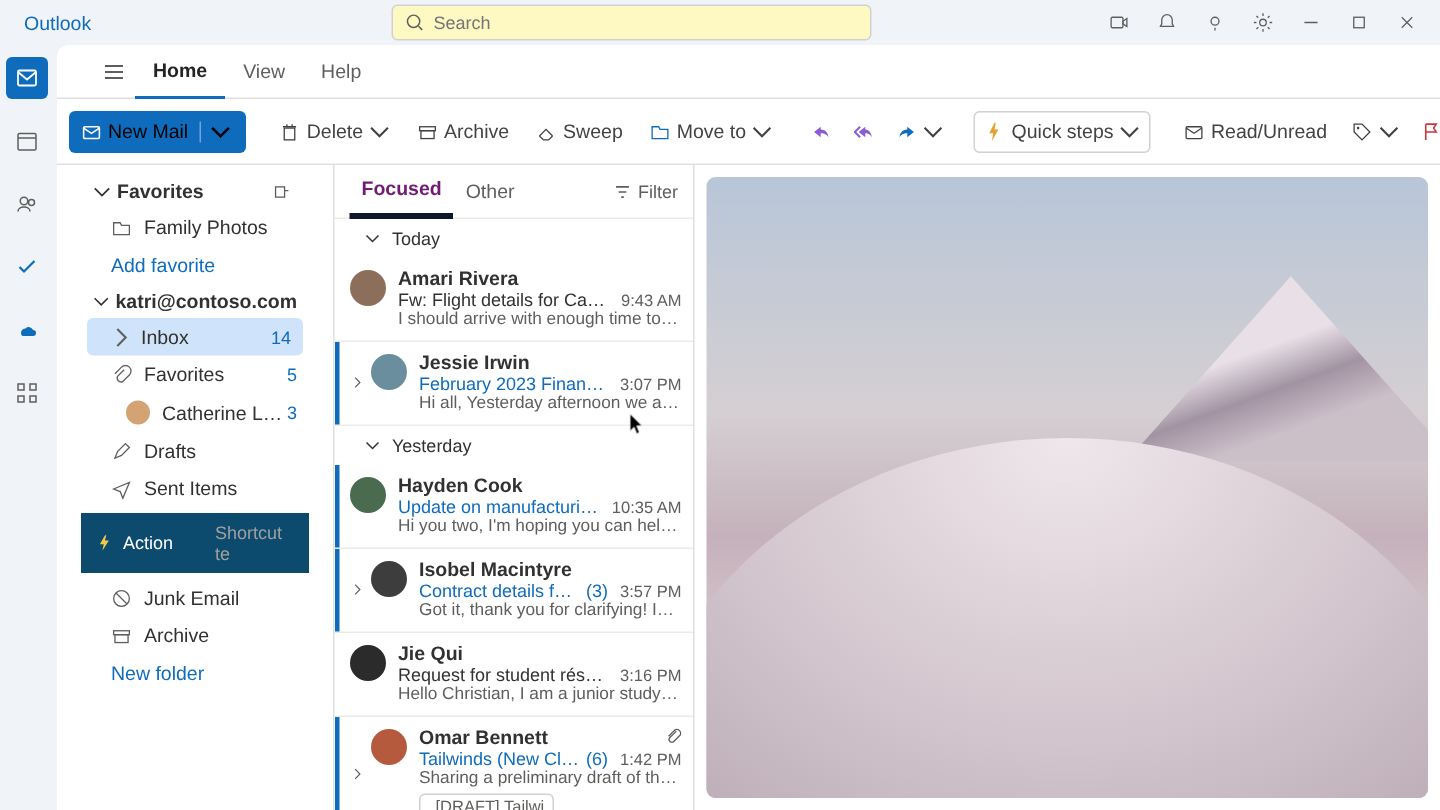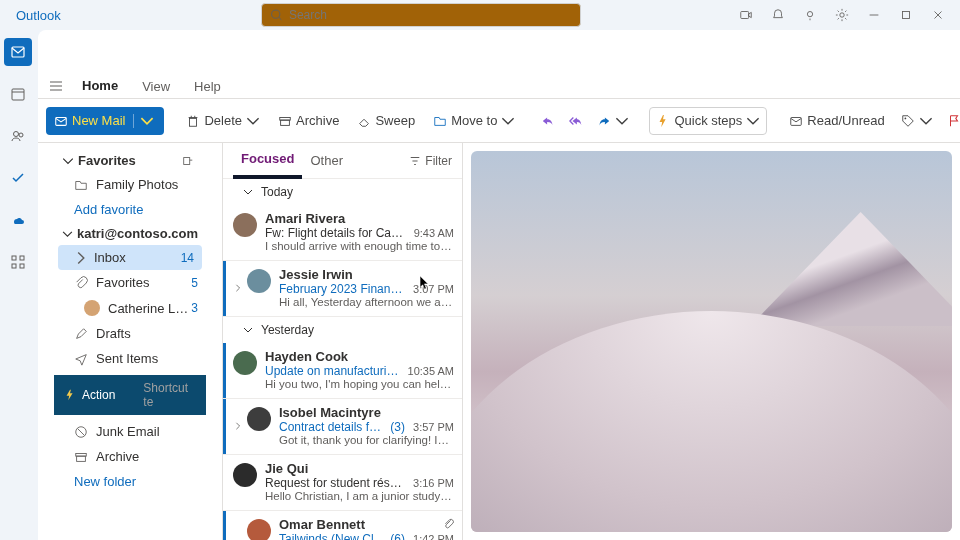--- a/index.html
+++ b/index.html
@@ -1,37 +1,37 @@
 <!DOCTYPE html>
 <html><head>
 <meta charset="utf-8">
 <style>
 * { box-sizing: border-box; margin: 0; padding: 0; font-family: "Segoe UI", -apple-system, sans-serif; }
 body { width: 960px; height: 540px; background: #f0f4f9; overflow: hidden; color: #323130; font-size: 13px; }
 .titlebar { height: 30px; display: flex; align-items: center; background: #f0f4f9; }
 .titlebar .brand { color: #0f6cbd; font-size: 13px; margin-left: 16px; font-weight: 400; }
 .titlebar .search { margin: 0 auto; width: 320px; margin-left: 200px; }
-.titlebar .search-box { height: 24px; background: #a16207; border: 1px solid #d1d1d1; border-radius: 4px; display: flex; align-items: center; padding: 0 8px; }
+.titlebar .search-box { height: 24px; background: #fef9c3; border: 1px solid #d1d1d1; border-radius: 4px; display: flex; align-items: center; padding: 0 8px; }
 .titlebar .search-box svg { width: 14px; height: 14px; color: #605e5c; }
 .titlebar .search-box input { border: none; outline: none; margin-left: 6px; width: 100%; font-size: 12px; background: transparent; }
 .titlebar .win-ctrls { margin-left: auto; display: flex; align-items: center; gap: 4px; padding-right: 8px; }
 .titlebar .win-ctrls .ico { width: 28px; height: 28px; display: flex; align-items: center; justify-content: center; color: #605e5c; }
 .titlebar .win-ctrls .ico svg { width: 14px; height: 14px; }
 .shell { display: flex; height: 510px; }
 .rail { width: 36px; background: #f0f4f9; display: flex; flex-direction: column; align-items: center; padding-top: 8px; gap: 14px; }
 .rail .r { width: 28px; height: 28px; display: flex; align-items: center; justify-content: center; border-radius: 4px; color: #605e5c; }
 .rail .r.sel { background: #0f6cbd; color: #fff; }
 .rail .r svg { width: 16px; height: 16px; }
 .main { flex: 1; background: #fff; border-radius: 8px 0 0 0; margin-top: 0; margin-left: 2px; display: flex; flex-direction: column; overflow: hidden; }
-.tabs { height: 25px; display: flex; align-items: center; border-bottom: 1px solid #e1dfdd; padding: 0 4px; background: #fff; margin-top: 44px; }
+.tabs { height: 36px; display: flex; align-items: center; border-bottom: 1px solid #e1dfdd; padding: 0 24px; background: #fff; }
 .tabs .ham { width: 28px; display: flex; justify-content: center; color: #605e5c; }
 .tabs .tab { padding: 0 12px; height: 36px; display: flex; align-items: center; font-size: 13px; cursor: pointer; color: #605e5c; }
 .tabs .tab.active { color: #242424; border-bottom: 2px solid #0f6cbd; font-weight: 600; }
 .ribbon { height: 44px; display: flex; align-items: center; border-bottom: 1px solid #e1dfdd; padding: 0 8px; gap: 6px; overflow: hidden; background: #fff; white-space: nowrap; }
-.new-mail { background: #0f6cbd; color: #fde047; border-radius: 4px; height: 28px; display: flex; align-items: center; padding: 0 4px 0 8px; font-size: 13px; gap: 4px; }
+.new-mail { background: #0f6cbd; color: #000000; border-radius: 4px; height: 28px; display: flex; align-items: center; padding: 0 4px 0 8px; font-size: 13px; gap: 4px; }
 .new-mail .split { border-left: 1px solid rgba(255,255,255,.4); padding: 0 6px; margin-left: 4px; }
 .rbtn { display: flex; align-items: center; gap: 4px; padding: 0 6px; height: 28px; border-radius: 4px; color: #424242; font-size: 13px; cursor: pointer; }
 .rbtn svg, .ribbon svg { width: 14px; height: 14px; }
 .rbtn.ico-only { padding: 0 4px; }
 .vdiv { width: 1px; height: 22px; background: #e1dfdd; margin: 0 2px; }
 .body3 { flex: 1; display: flex; overflow: hidden; }
 .folders { width: 185px; border-right: 1px solid #e1dfdd; padding: 6px 16px; font-size: 13px; overflow: hidden; }
 .folders .sec-hdr { display: flex; align-items: center; padding: 4px 8px; font-weight: 600; font-size: 13px; color: #323130; }
 .folders .sec-hdr svg { width: 12px; height: 12px; margin-right: 4px; }
 .folders .sec-hdr .spacer { margin-left: auto; color: #605e5c; }

